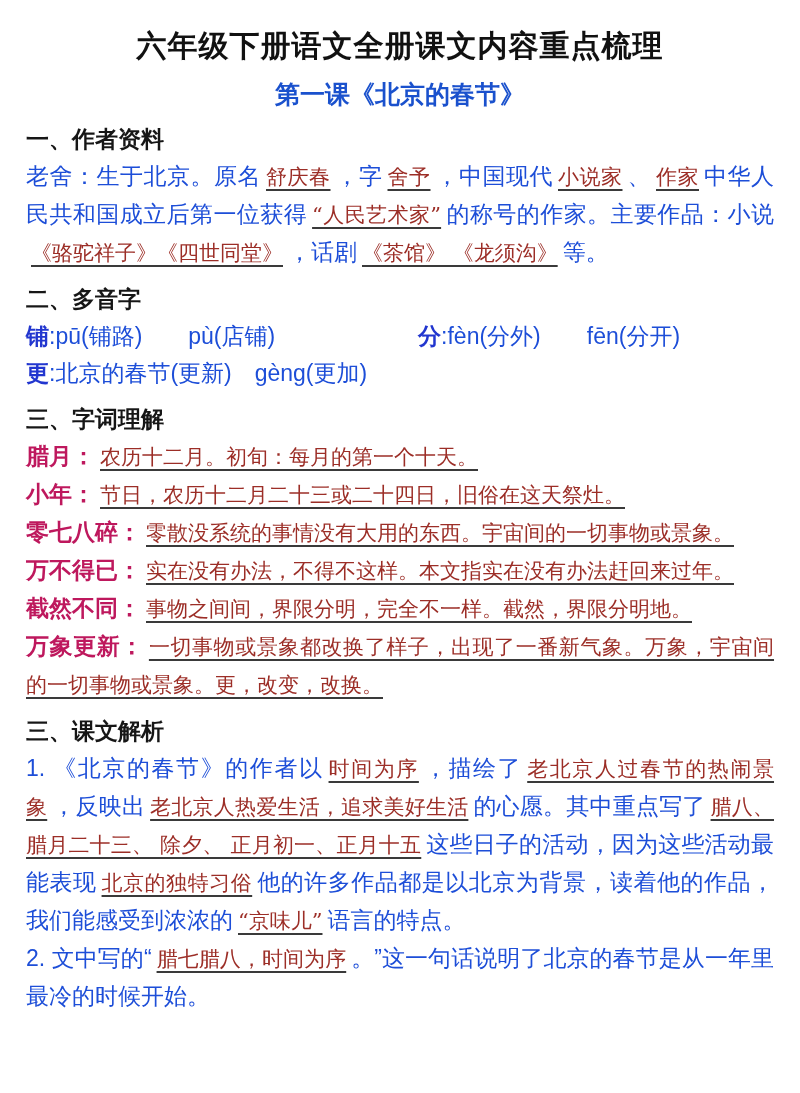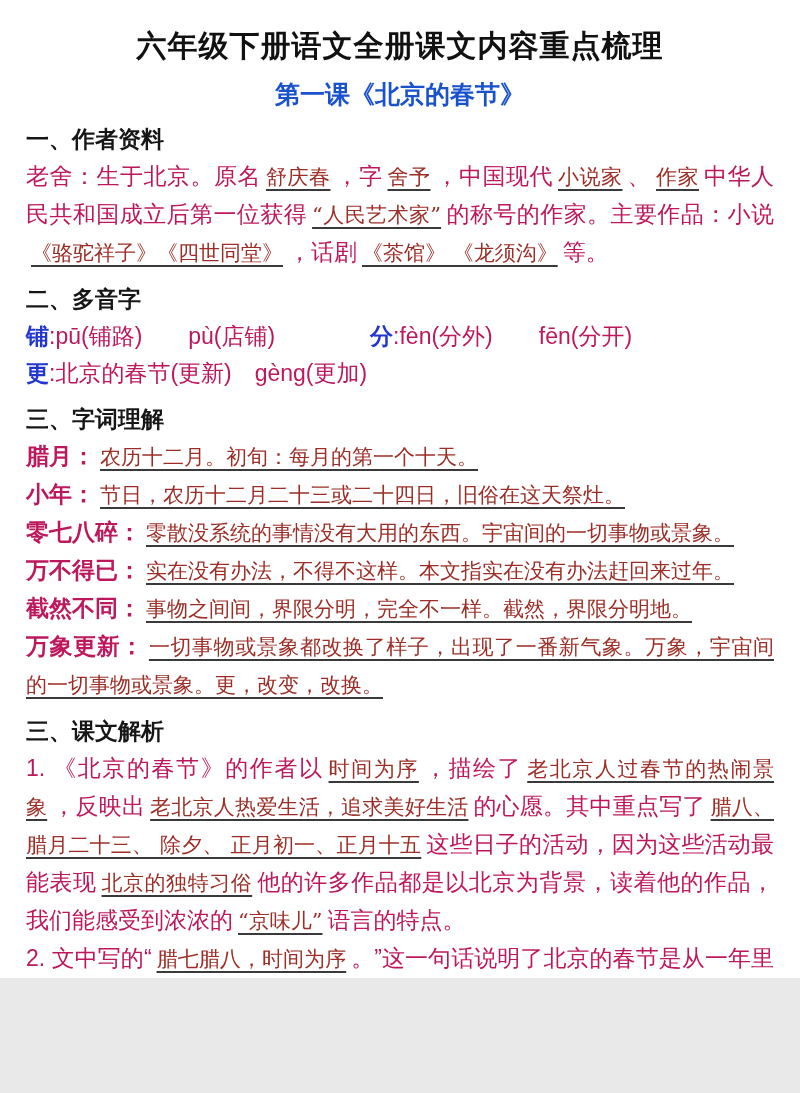--- a/index.html
+++ b/index.html
@@ -1,18 +1,18 @@
 <!DOCTYPE html>
 <html><head>
 <meta charset="utf-8">
 <style>
   * { margin: 0; padding: 0; box-sizing: border-box; }
   html, body { background: #e9e9e9; }
   .page {
-    width: 800px; height: 978px;
+    width: 800px; height: 1093px;
     margin: 0 auto;
     background: #ffffff;
     padding: 16px 26px 0 26px;
     overflow: hidden;
     font-family: "Liberation Sans", "DejaVu Sans", sans-serif;
     color: #1e1e1e;
   }
   .doc-title {
     text-align: center;
     font-size: 30px;
@@ -31,34 +31,34 @@
     margin-top: 8px;
   }
   .blocks { font-size: 23px; line-height: 37px; }
   .heading {
     font-weight: bold;
     color: #161616;
     margin-top: 9px;
   }
   .para { text-align: justify; }
   .para span, .pinyin-col span { white-space: pre-wrap; }
-  .seg-k { color: #be185d; }
+  .seg-k { color: #1d4ed8; }
   .seg-b { color: #be185d; font-weight: bold; }
   .seg-r {
     color: #9c2e27;
     font-family: "DejaVu Serif", serif;
     font-size: 21px;
     text-decoration-line: underline;
     text-decoration-color: #3a3a3a;
     text-decoration-thickness: 2px;
     text-underline-offset: 5px;
     padding: 0 5px;
   }
   .seg-blue { color: #2236cf; font-weight: bold; }
-  .pinyin-row { display: flex; }
+  .pinyin-row { display: flex; gap: 48px; }
   .pinyin-col-left  { flex: 0 0 46%; }
   .pinyin-col-right { flex: 1 1 auto; }
 </style>
 </head>
 <body>
 
 <div class="page">
   <div class="doc-title">六年级下册语文全册课文内容重点梳理</div>
   <div class="doc-subtitle">第一课《北京的春节》</div>
   <div class="blocks">

